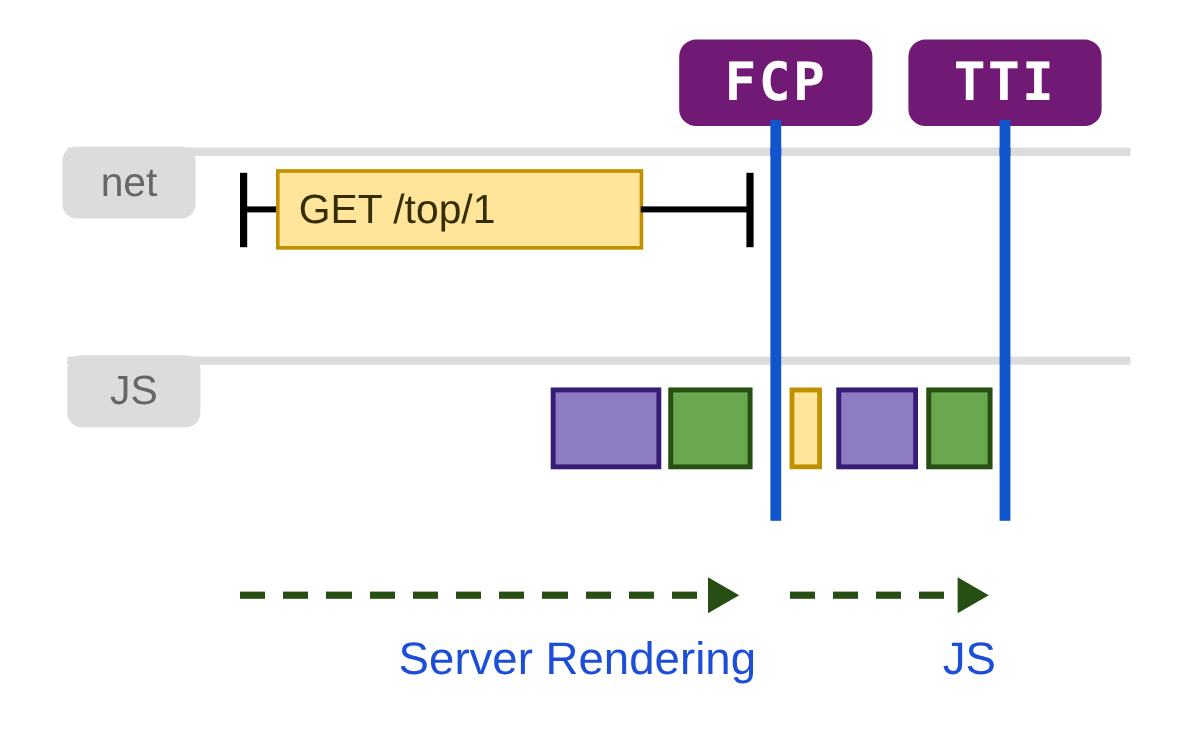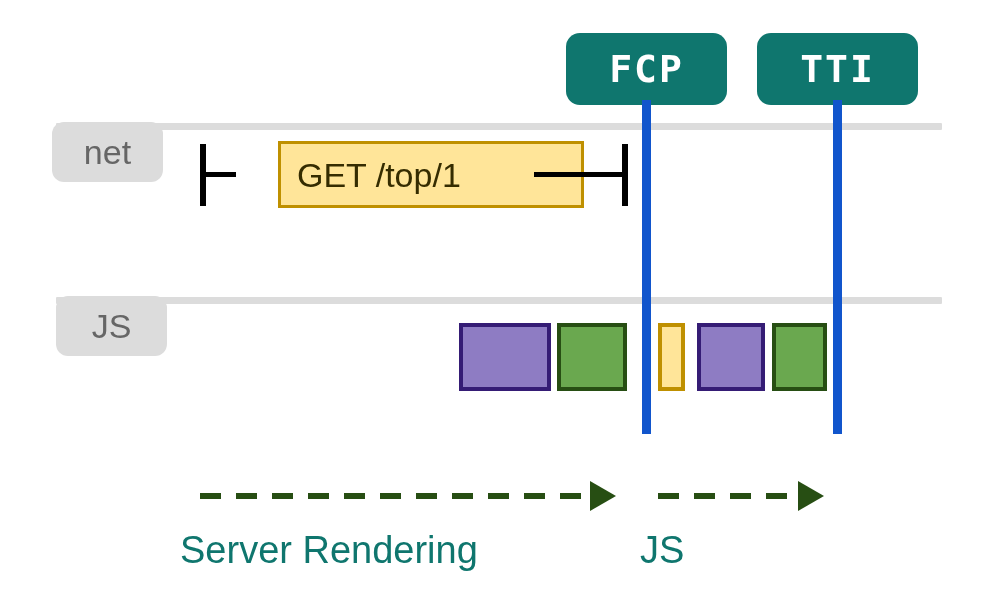--- a/index.html
+++ b/index.html
@@ -46,29 +46,29 @@
     width: 9px;
     background: #1155cc;
   }
   .marker-stem {
     position: absolute;
     width: 9px;
     background: #1155cc;
   }
   .marker-badge {
     position: absolute;
-    background: #0f766e;
+    background: #701a75;
     border-radius: 14px;
     display: flex;
     align-items: center;
     justify-content: center;
     color: #ffffff;
     font-family: "DejaVu Sans Mono", "Liberation Mono", monospace;
     font-weight: bold;
-    font-size: 38px;
+    font-size: 44px;
     letter-spacing: 2px;
     line-height: 1;
   }
 
   
   .req-box {
     position: absolute;
     background: #ffe599;
     border: 3px solid #bf9000;
     box-sizing: border-box;
@@ -121,42 +121,42 @@
   .arrow-head {
     position: absolute;
     width: 0;
     height: 0;
     border-top: 15px solid transparent;
     border-bottom: 15px solid transparent;
     border-left: 26px solid #274e13;
   }
   .phase-label {
     position: absolute;
-    color: #0f766e;
+    color: #1d4ed8;
     font-size: 38px;
     line-height: 1;
-    text-align: left;
+    text-align: right;
     white-space: nowrap;
   }
 </style>
 </head>
 <body>
 
 <div id="stage">
 
   <div class="rail" style="left:56px; top:123px; width:886px;"></div>
 
   <div class="lane-badge" style="left:52px; top:122px; width:111px; height:60px;">
     <span>net</span>
   </div>
 
   <div class="cap" style="left:200px; top:144px; width:6px; height:62px;"></div>
   <div class="whisker" style="left:204px; top:172px; width:32px;"></div>
 
-  <div class="req-box" style="left:230px; top:141px; width:306px; height:67px;margin-left:48px;">
+  <div class="req-box" style="left:230px; top:141px; width:306px; height:67px;">
     <span>GET /top/1</span>
   </div>
 
   <div class="whisker" style="left:534px; top:172px; width:92px;"></div>
   <div class="cap" style="left:622px; top:144px; width:6px; height:62px;"></div>
 
   <div class="rail" style="left:56px; top:297px; width:886px;"></div>
 
   <div class="lane-badge" style="left:56px; top:296px; width:111px; height:60px;">
     <span>JS</span>

